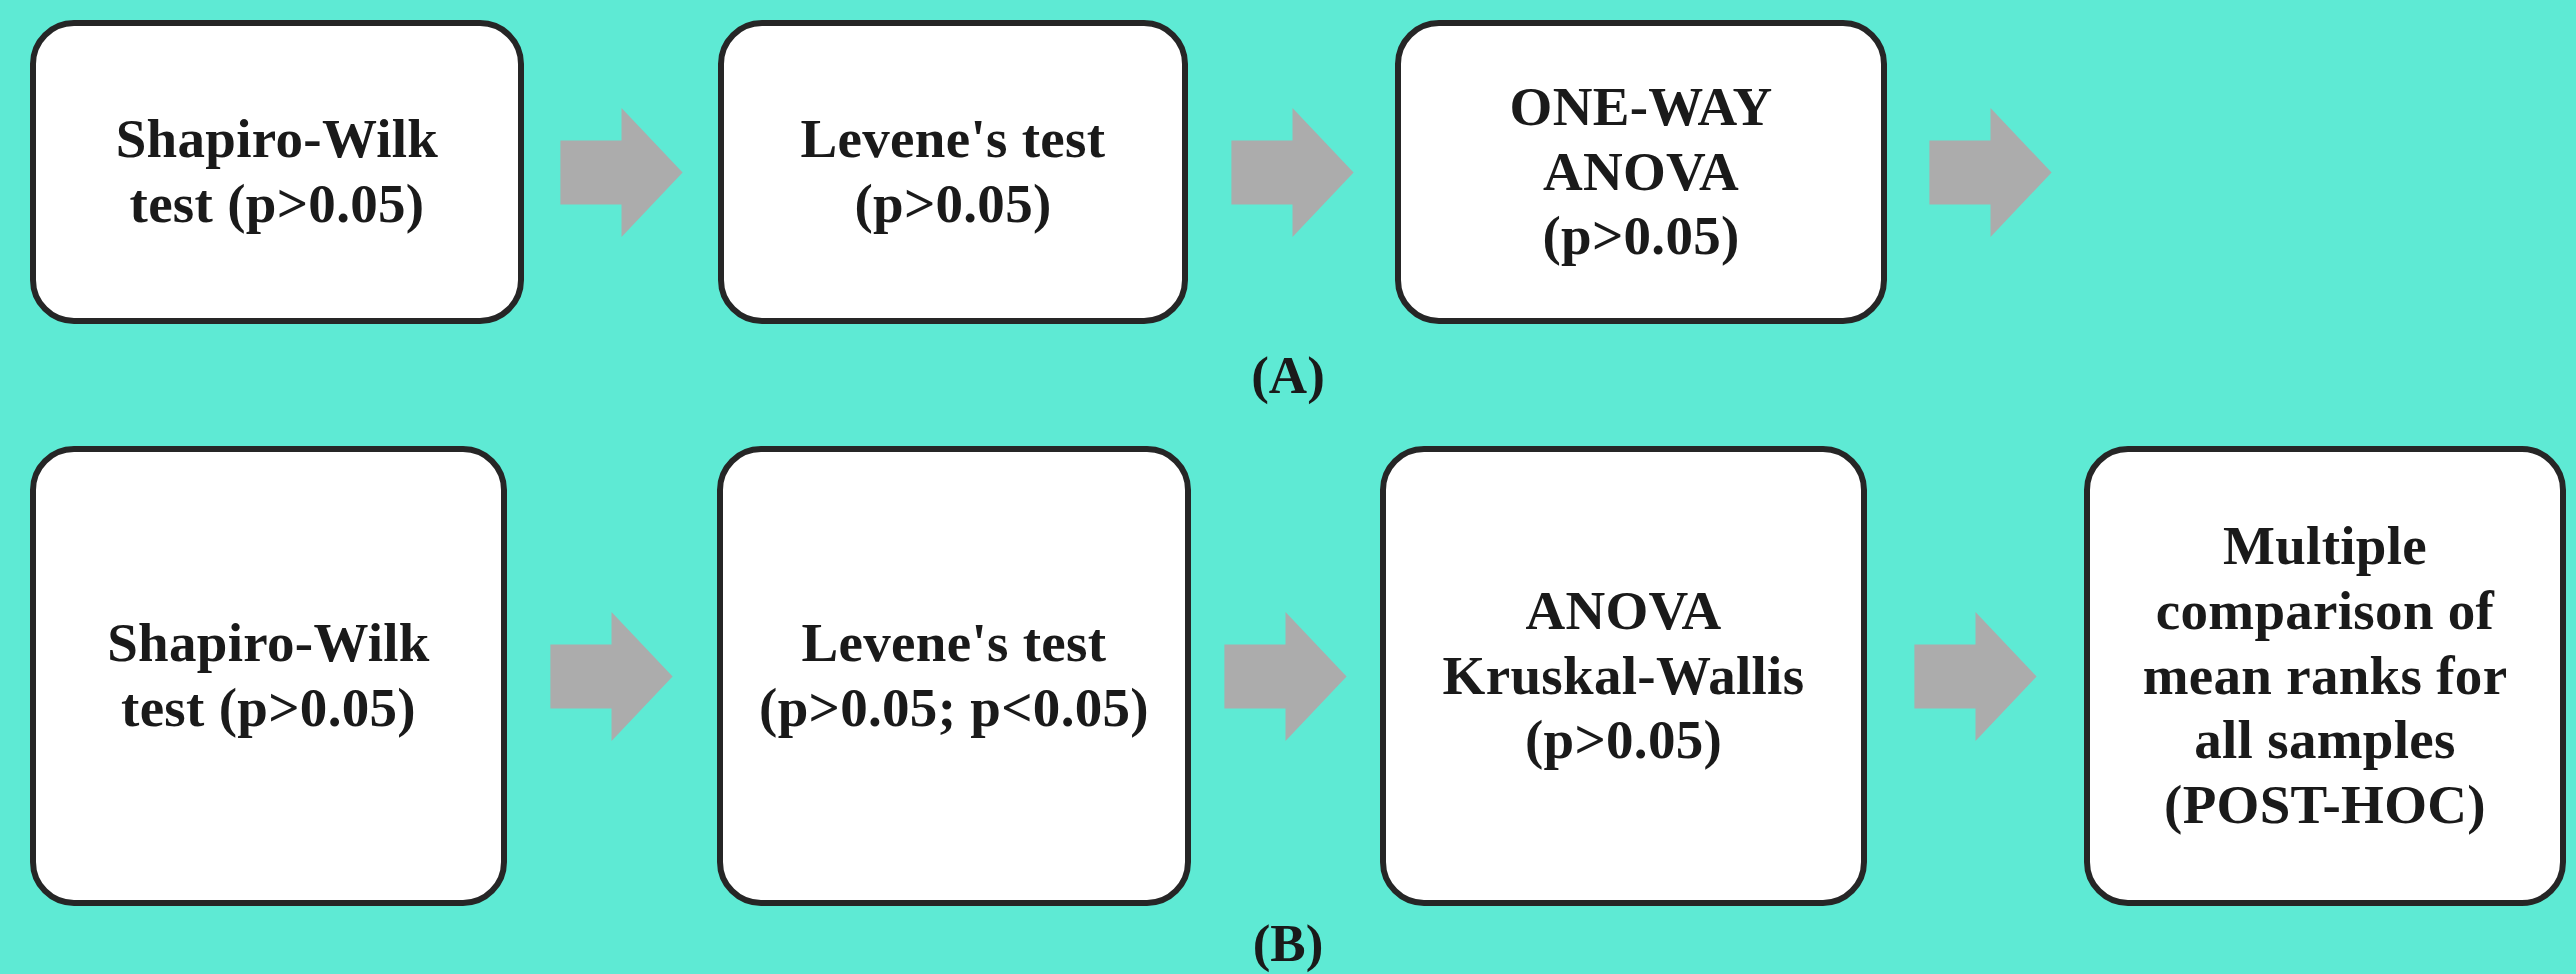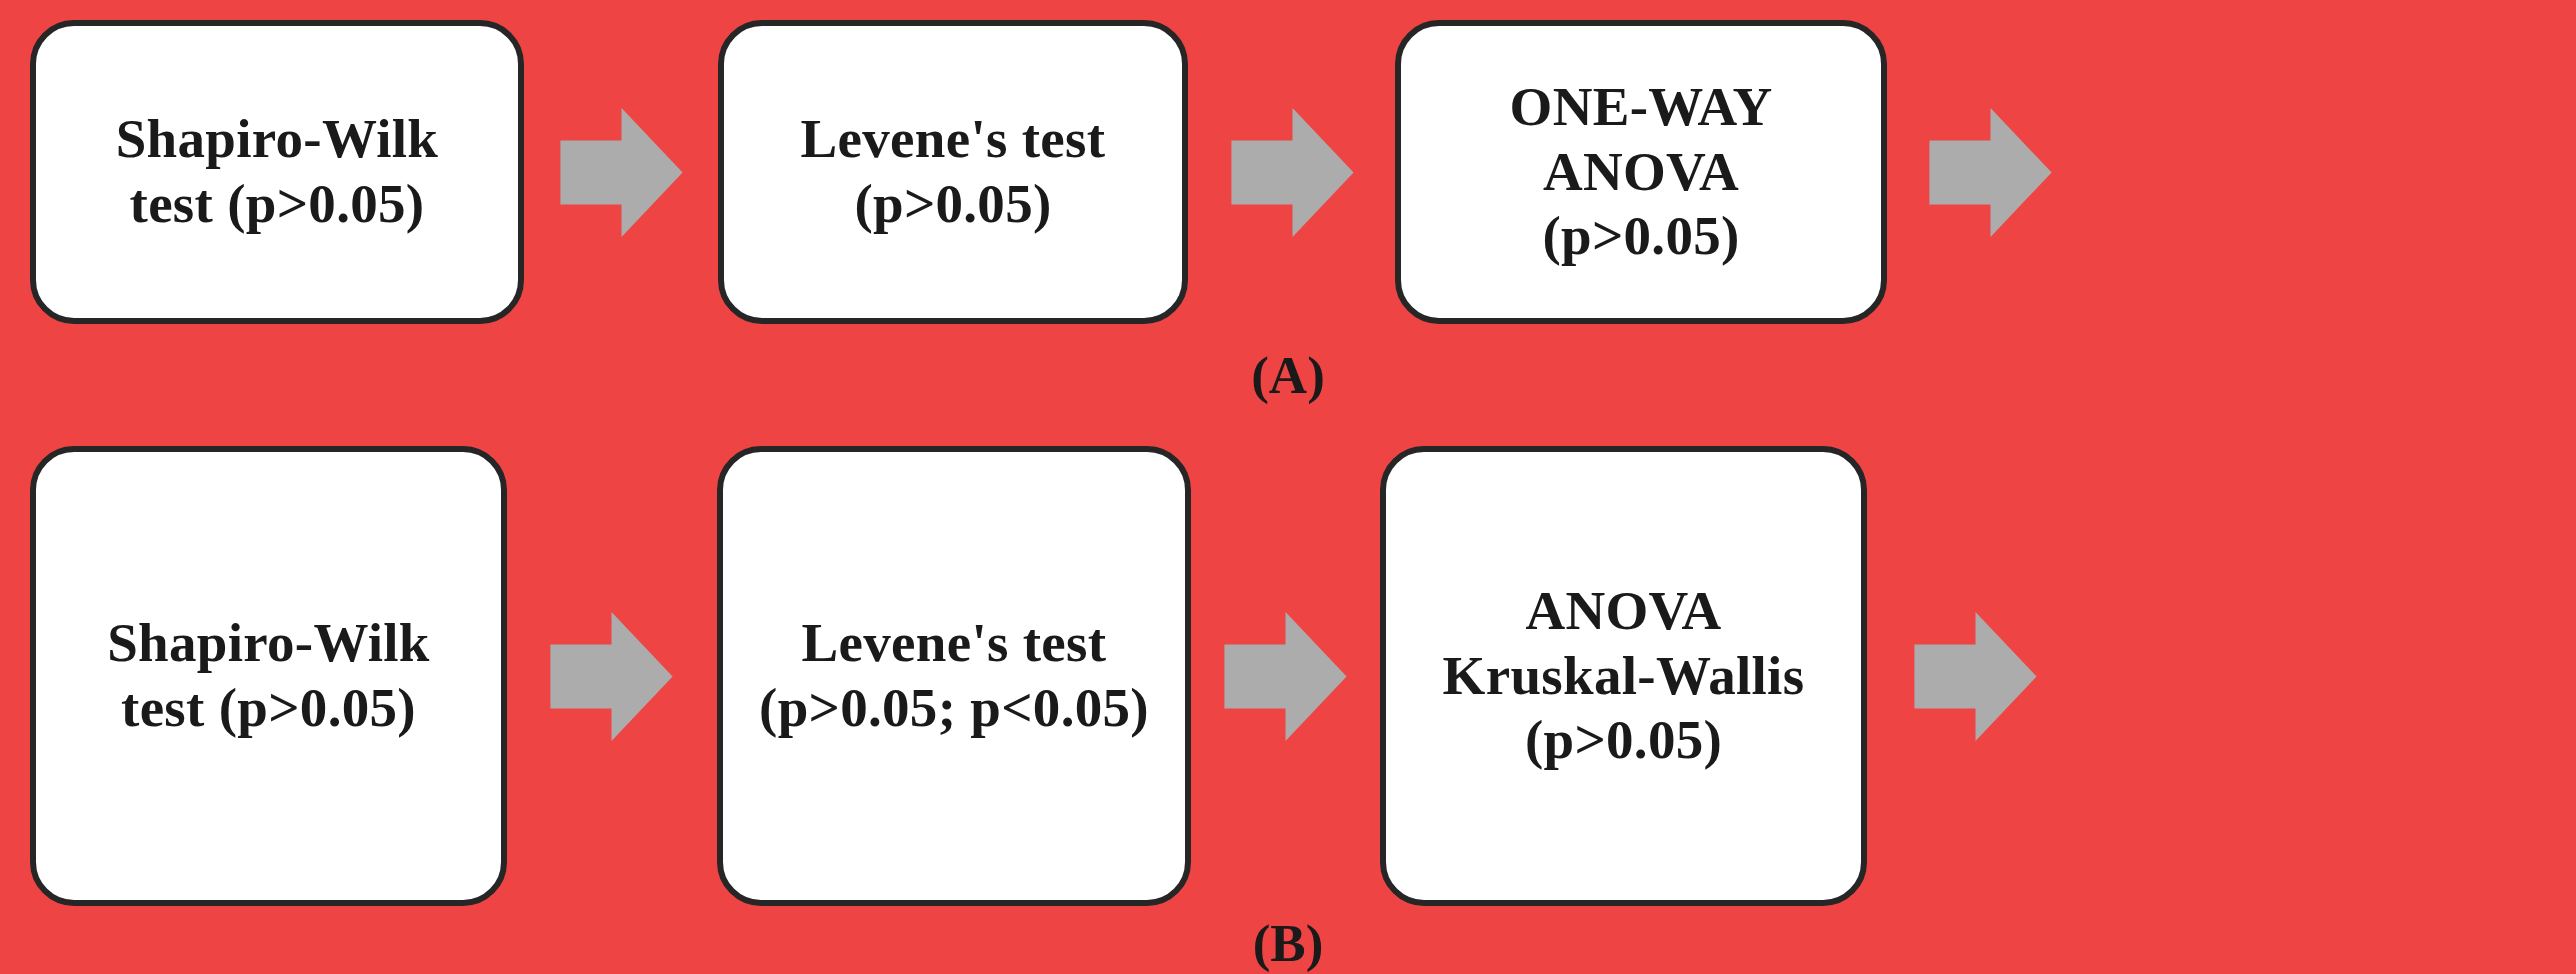--- a/index.html
+++ b/index.html
@@ -4,21 +4,21 @@
 <style>
   html, body {
     margin: 0;
     padding: 0;
     background: #ffffff;
   }
   #canvas {
     position: relative;
     width: 2576px;
     height: 974px;
-    background: #ef4444;
+    background: #5eead4;
     font-family: "Liberation Serif", "DejaVu Serif", serif;
     color: #1a1a1a;
     overflow: hidden;
   }
   .flow-box {
     position: absolute;
     box-sizing: border-box;
     border: 6.8px solid #262626;
     border-radius: 44px;
     background: #ffffff;
@@ -112,16 +112,23 @@
     <polygon points="0,48 90,48 90,0 180,95 90,190 90,142 0,142" fill="#acacac"></polygon>
   </svg>
   <div class="flow-box" id="box-b3">
     <span class="box-label">ANOVA
 Kruskal-Wallis
 (p&gt;0.05)</span>
   </div>
   <svg class="flow-arrow" id="arrow-b3" viewBox="0 0 180 190">
     <polygon points="0,48 90,48 90,0 180,95 90,190 90,142 0,142" fill="#acacac"></polygon>
   </svg>
+  <div class="flow-box" id="box-b4">
+    <span class="box-label">Multiple
+comparison of
+mean ranks for
+all samples
+(POST-HOC)</span>
+  </div>
   <div class="row-label" id="label-b">(B)</div>
 
 </div>
 
 
 </body></html>

